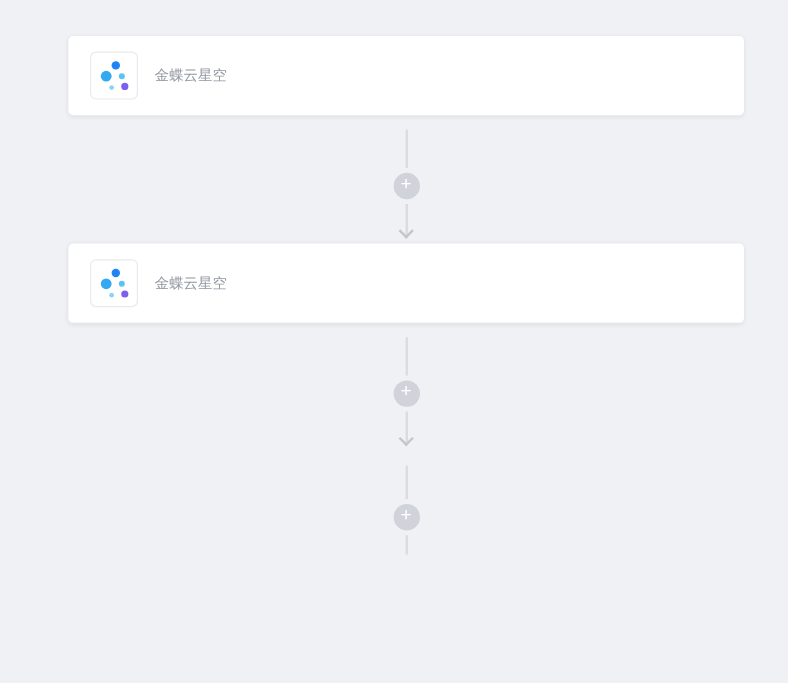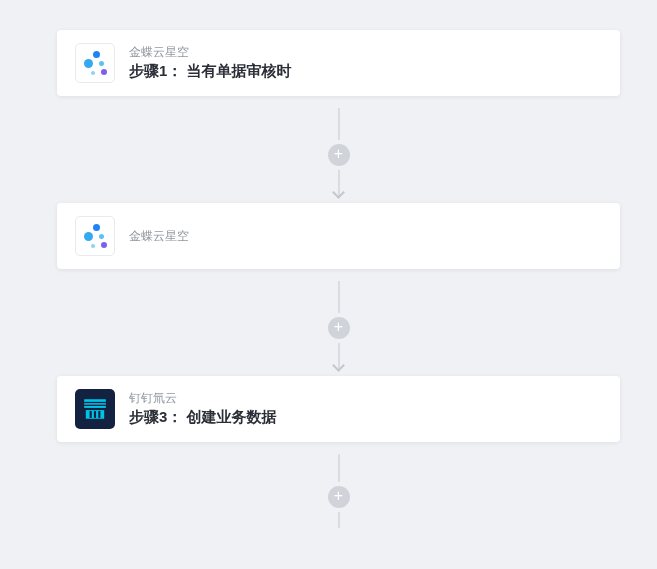--- a/index.html
+++ b/index.html
@@ -30,21 +30,21 @@
   }
   .icon-box.kingdee { background:#ffffff; border:1px solid #e8eaef; }
   .icon-box.h3yun { background:#132240; display:flex; align-items:center; justify-content:center; }
   .dot { position:absolute; border-radius:50%; }
   .d1 { width:7px; height:7px; background:#1f83f5; top:7px;  left:17px; }
   .d2 { width:9px; height:9px; background:#33a9f2; top:15px; left:8px; }
   .d3 { width:5px; height:5px; background:#5bc2f5; top:17px; left:23px; }
   .d4 { width:4px; height:4px; background:#8ed3f7; top:27px; left:15px; }
   .d5 { width:6px; height:6px; background:#7d5ff0; top:25px; left:25px; }
 
-  .texts { display:flex; flex-direction:column; gap:3px; }
+  .texts { display:flex; flex-direction:row; gap:3px;font-family:Liberation Serif, serif; }
   .vendor { font-size:12px; color:#9298a1; line-height:1.2; }
   .title  { font-size:15px; font-weight:bold; color:#2a2e36; line-height:1.25; }
 
   .connector { width:100%; display:flex; flex-direction:column; align-items:center; padding-top:12px; padding-bottom:6px; }
   .vline { width:2px; background:#d9dce1; }
   .vline.t { height:32px; }
   .vline.b { height:26px; }
   .vline.t-last { height:28px; }
   .vline.b-last { height:16px; }
   .plus {
@@ -77,21 +77,20 @@
     <div class="card">
       <div class="icon-box kingdee">
         <span class="dot d1"></span>
         <span class="dot d2"></span>
         <span class="dot d3"></span>
         <span class="dot d4"></span>
         <span class="dot d5"></span>
       </div>
       <div class="texts">
         <div class="vendor">金蝶云星空</div>
-        <div class="title">步骤1： 当有单据审核时</div>
       </div>
     </div>
 
     <div class="connector">
       <div class="vline t"></div>
       <button class="plus">+</button>
       <div class="vline b"></div>
       <div class="chevron"></div>
     </div>
 
@@ -108,37 +107,20 @@
       </div>
     </div>
 
     <div class="connector">
       <div class="vline t"></div>
       <button class="plus">+</button>
       <div class="vline b"></div>
       <div class="chevron"></div>
     </div>
 
-    <div class="card">
-      <div class="icon-box h3yun">
-        <svg width="26" height="26" viewBox="0 0 24 24">
-          <rect x="2" y="3" width="20" height="8" fill="#00c3e8"></rect>
-          <line x1="2" y1="6" x2="22" y2="6" stroke="#132240" stroke-width="1.2"></line>
-          <line x1="2" y1="8.6" x2="22" y2="8.6" stroke="#132240" stroke-width="1.2"></line>
-          <rect x="3.5" y="13" width="17" height="8" fill="#00c3e8"></rect>
-          <rect x="7" y="13.8" width="2" height="6.4" fill="#132240"></rect>
-          <rect x="11" y="13.8" width="2" height="6.4" fill="#132240"></rect>
-          <rect x="15" y="13.8" width="2" height="6.4" fill="#132240"></rect>
-        </svg>
-      </div>
-      <div class="texts">
-        <div class="vendor">钉钉氚云</div>
-        <div class="title">步骤3： 创建业务数据</div>
-      </div>
-    </div>
 
     <div class="connector">
       <div class="vline t-last vline"></div>
       <button class="plus">+</button>
       <div class="vline b-last vline"></div>
     </div>
 
   </div>
 </div>
 

